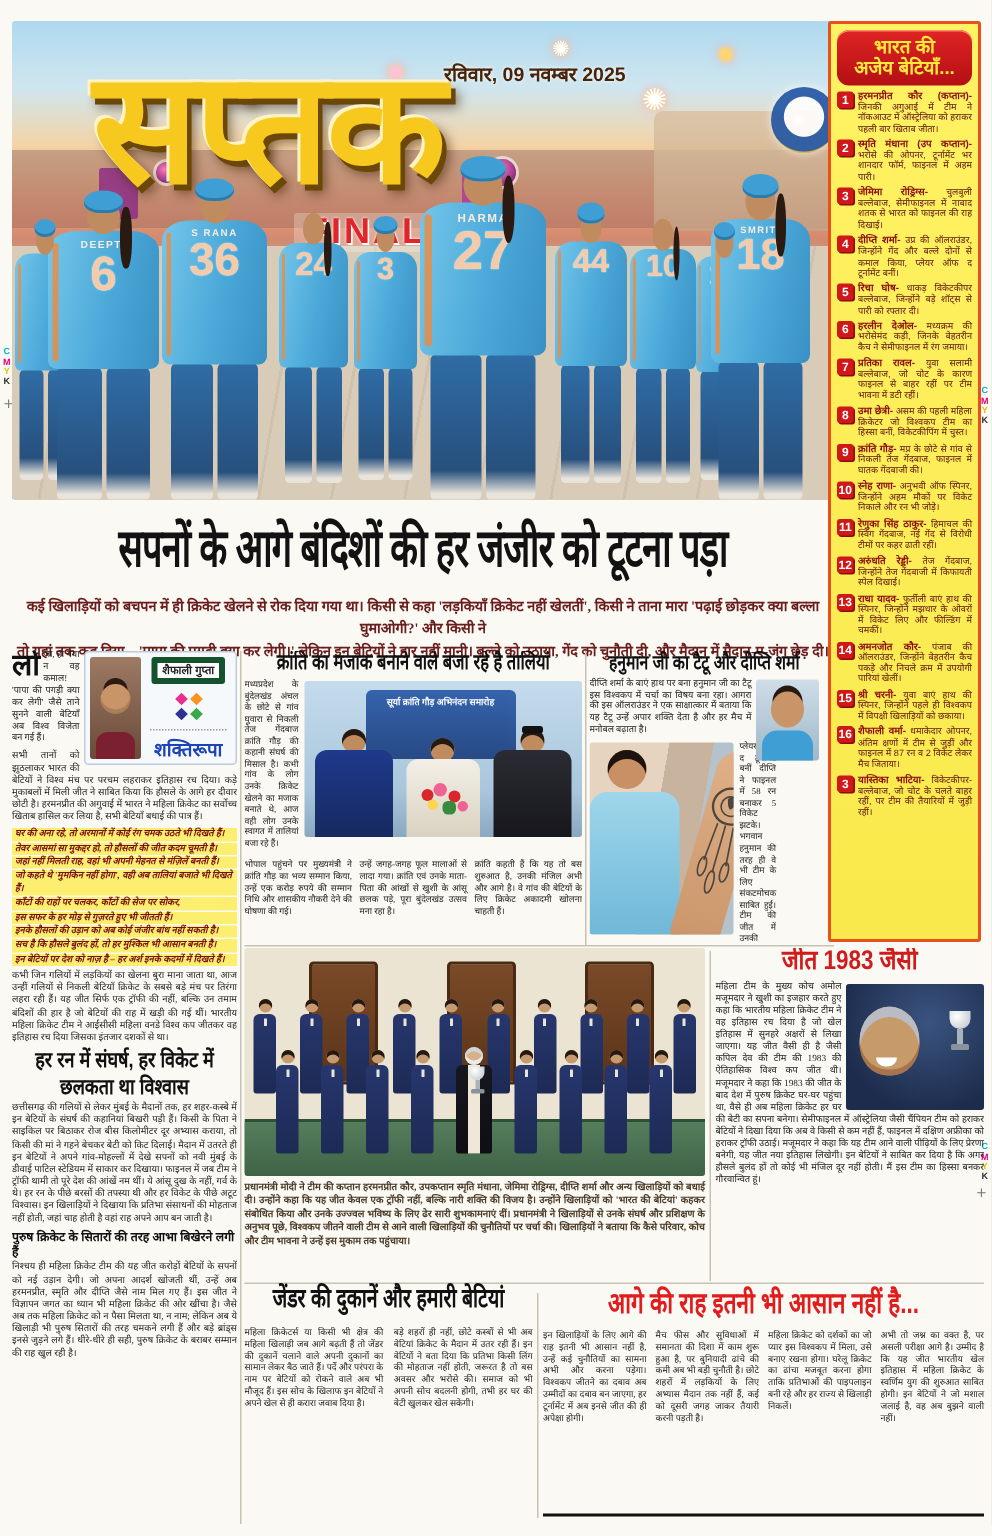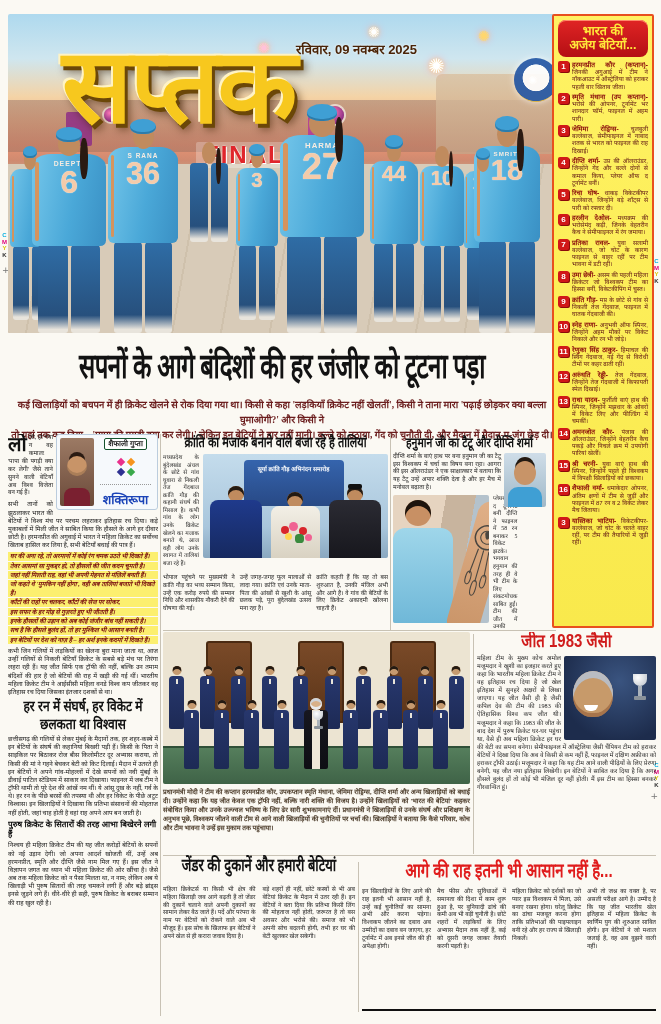--- a/index.html
+++ b/index.html
@@ -68,21 +68,21 @@
   .hrule{position:absolute;height:1px;background:#c8c2b4;}
   .col1{left:8px;top:434px;width:150px;height:582px;overflow:hidden;}
   .dropcap{float:left;font:900 20px/1 "Liberation Sans",sans-serif;color:#111;margin:0 2px 0 0;}
   .acard{float:right;width:102px;height:76px;border:1px solid #bcd;background:#f6f9fc;border-radius:3px;
          display:flex;gap:3px;padding:3px;box-sizing:border-box;margin:0 0 2px 3px;}
   .aphoto{flex:0 0 34px;height:100%;border-radius:2px;position:relative;overflow:hidden;
           background:linear-gradient(#9c7a64,#6b4a3a);}
   .aphoto:before{content:'';position:absolute;left:50%;top:26%;width:20px;height:20px;margin-left:-10px;border-radius:50%;background:#c89468;box-shadow:inset 0 -3px 0 rgba(0,0,0,.15),0 -6px 0 -2px #2a1a12;}
   .aphoto:after{content:'';position:absolute;left:50%;bottom:0;width:26px;height:18px;margin-left:-13px;border-radius:8px 8px 0 0;background:#7a2030;}
   .acard .meta{flex:1;display:flex;flex-direction:column;align-items:center;justify-content:space-between;}
-  .aname{border:1px solid #14532d;border-radius:2px;background:#fff;padding:1px 3px;font:700 7.5px/1 "Liberation Sans",sans-serif;color:#222;white-space:nowrap;}
+  .aname{border:4px solid #14532d;border-radius:2px;background:#fff;padding:1px 3px;font:700 7.5px/1 "Liberation Sans",sans-serif;color:#222;white-space:nowrap;}
   .diamonds{width:16px;height:16px;position:relative;}
   .diamonds i{position:absolute;width:6px;height:6px;transform:rotate(45deg);}
   .dotline{width:90%;border-top:1px dotted #999;}
   .atitle{font:900 12.5px/1 "Liberation Sans",sans-serif;color:#1b44b8;}
   .poem{background:transparent;margin:2px 0 3px;}
   .poem span{display:block;background:#fcef6f;color:#7a1010;font:italic 700 6.2px/1.35 "Liberation Serif",serif;
              margin-bottom:1px;padding:0 2px;}
   .h2mid{font:900 12px/1.25 "Liberation Sans",sans-serif;color:#111;text-align:center;margin:5px 0 4px;transform:scaleY(1.2);}
   .h3sub{font:900 8.2px/1.2 "Liberation Sans",sans-serif;color:#111;margin:3px 0 2px;}
   
@@ -235,20 +235,24 @@
         </div>
       <div class="pl-legs">
           <i></i>
           <i></i>
         </div>
     </div>
     <div class="pl" style="left:178px;top:128px;width:46px;height:180px;font-size:7.5px;">
       <div class="pl-head">
           <div class="pl-tail"></div>
         </div>
+      <div class="pl-torso">
+          <div class="pl-name"></div>
+          <div class="pl-num">24</div>
+        </div>
       <div class="pl-legs">
           <i></i>
           <i></i>
         </div>
     </div>
     <div class="pl" style="left:228px;top:134px;width:42px;height:172px;font-size:7px;">
       <div class="pl-head">
           <div class="pl-cap"></div>
         </div>
       <div class="pl-torso">

